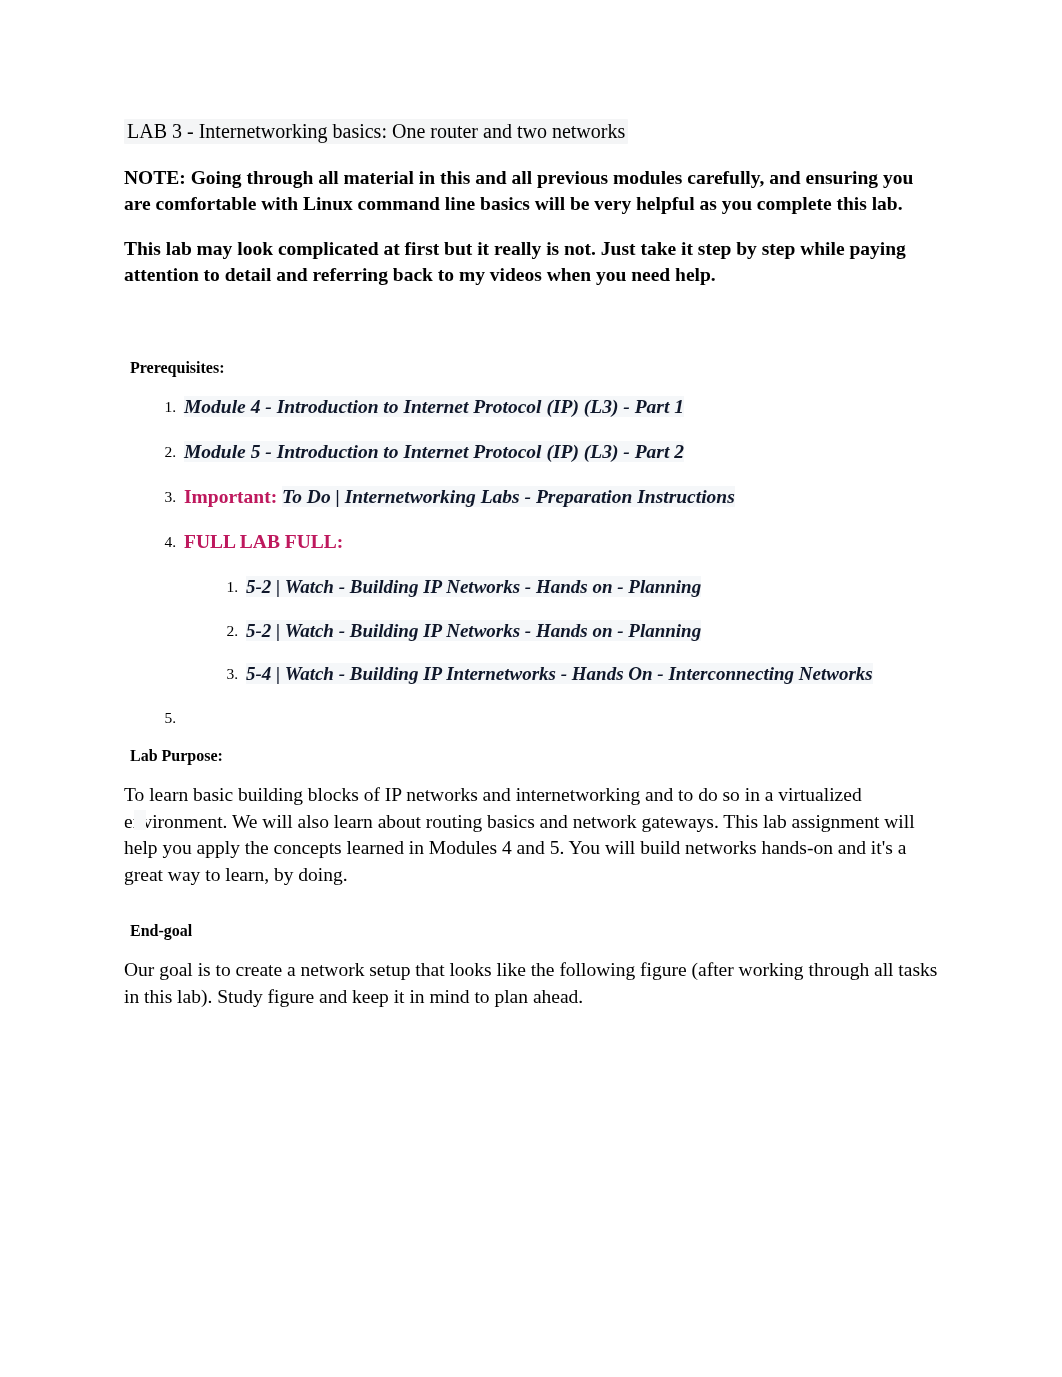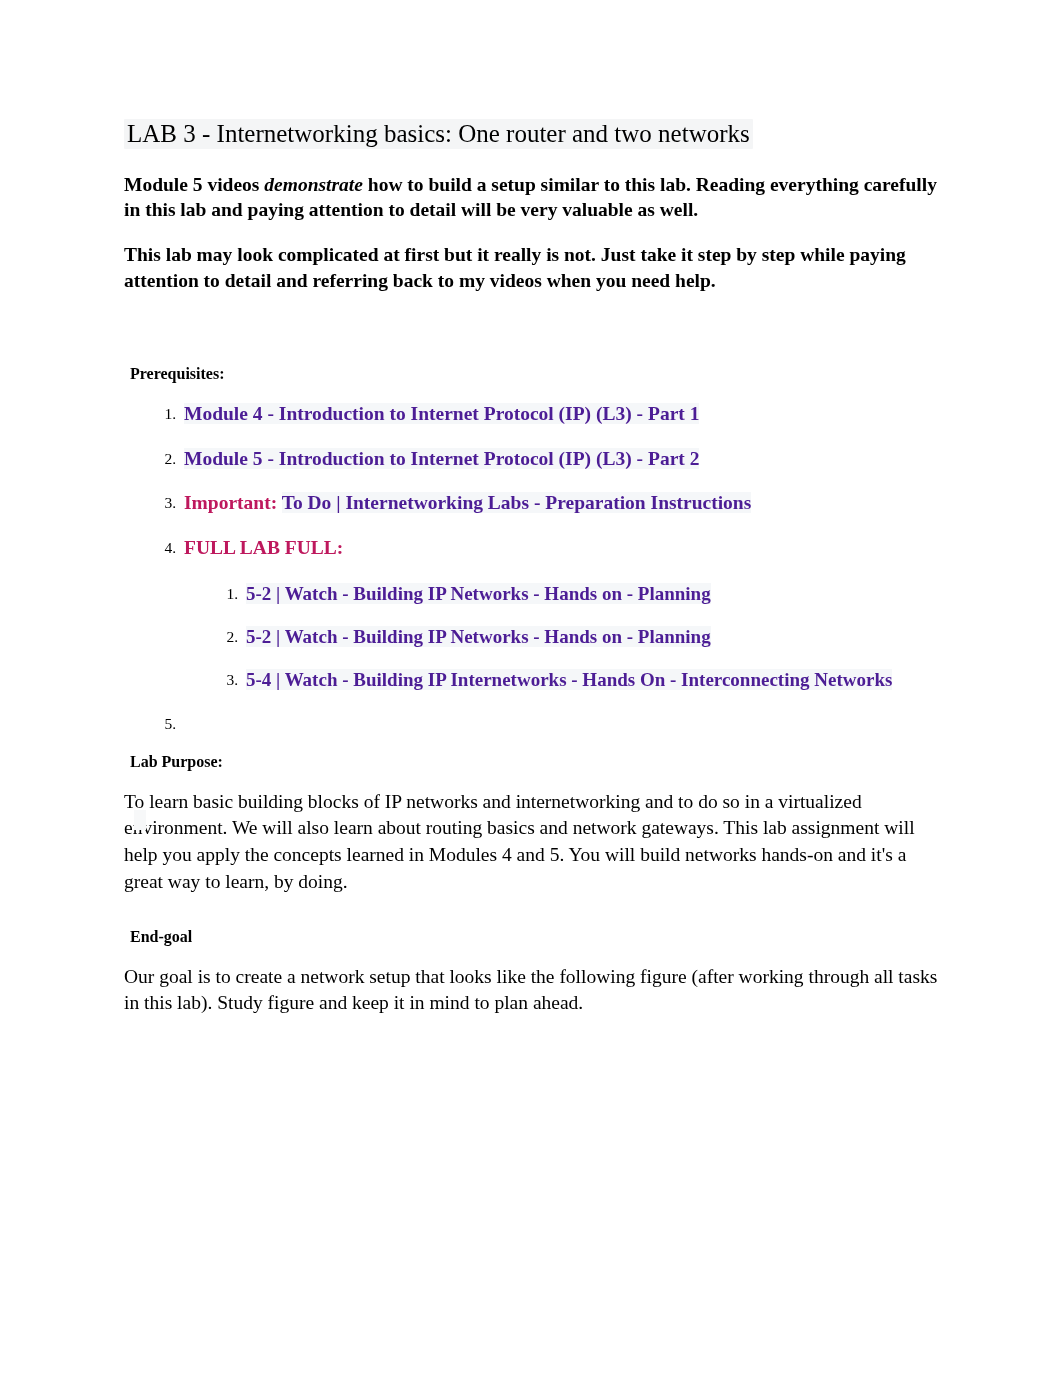--- a/index.html
+++ b/index.html
@@ -36,21 +36,21 @@
     text-align: center;
     font-size: 20.5px;
     font-weight: normal;
     line-height: 1.25;
     margin: 0 0 18px 0;
     letter-spacing: 0.1px;
   }
 
   
   .lab-line {
-    font-size: 25px;
+    font-size: 20px;
     font-weight: normal;
     line-height: 1.3;
     margin: 0 0 21px 0;
   }
   .lab-line .hl {
     background: #f4f5f6;
     padding: 1px 3px 2px 3px;
     border-radius: 1px;
   }
 
@@ -124,25 +124,26 @@
     left: -34px;
     top: 3px;
     width: 26px;
     text-align: right;
     font-size: 15.5px;
     font-weight: normal;
     color: #000;
   }
 
   .link {
-    color: #4c1d95;
+    color: #0f172a;
     font-weight: bold;
     text-decoration: none;
     background: #f5f7f9;
     cursor: pointer;
+    font-style: italic;
   }
   .strong-black {
     color: #be185d;
     font-weight: bold;
   }
 
   
   .phantom-marker {
     position: absolute;
     left: 10px;
@@ -166,22 +167,22 @@
 
 <div class="page">
 
   <div class="content">
 
 
     <div class="lab-line">
       <span class="hl">LAB 3 - Internetworking basics: One router and two networks</span>
     </div>
 
-
-    <p class="bold-para"><span>Module 5 videos </span><em>demonstrate</em><span> how to build a setup similar to this lab. Reading everything carefully in this lab and paying attention to detail will be very valuable as well.</span></p>
+    <p class="bold-para">NOTE: Going through all material in this and all previous modules carefully, and ensuring you are comfortable with Linux command line basics will be very helpful as you complete this lab.</p>
+
 
     <p class="bold-para">This lab may look complicated at first but it really is not. Just take it step by step while paying attention to detail and referring back to my videos when you need help.</p>
 
     <div class="spacer-lg"></div>
 
     <h2 class="section-head">Prerequisites:</h2>
 
     <ol class="lvl1">
 
       <li>

